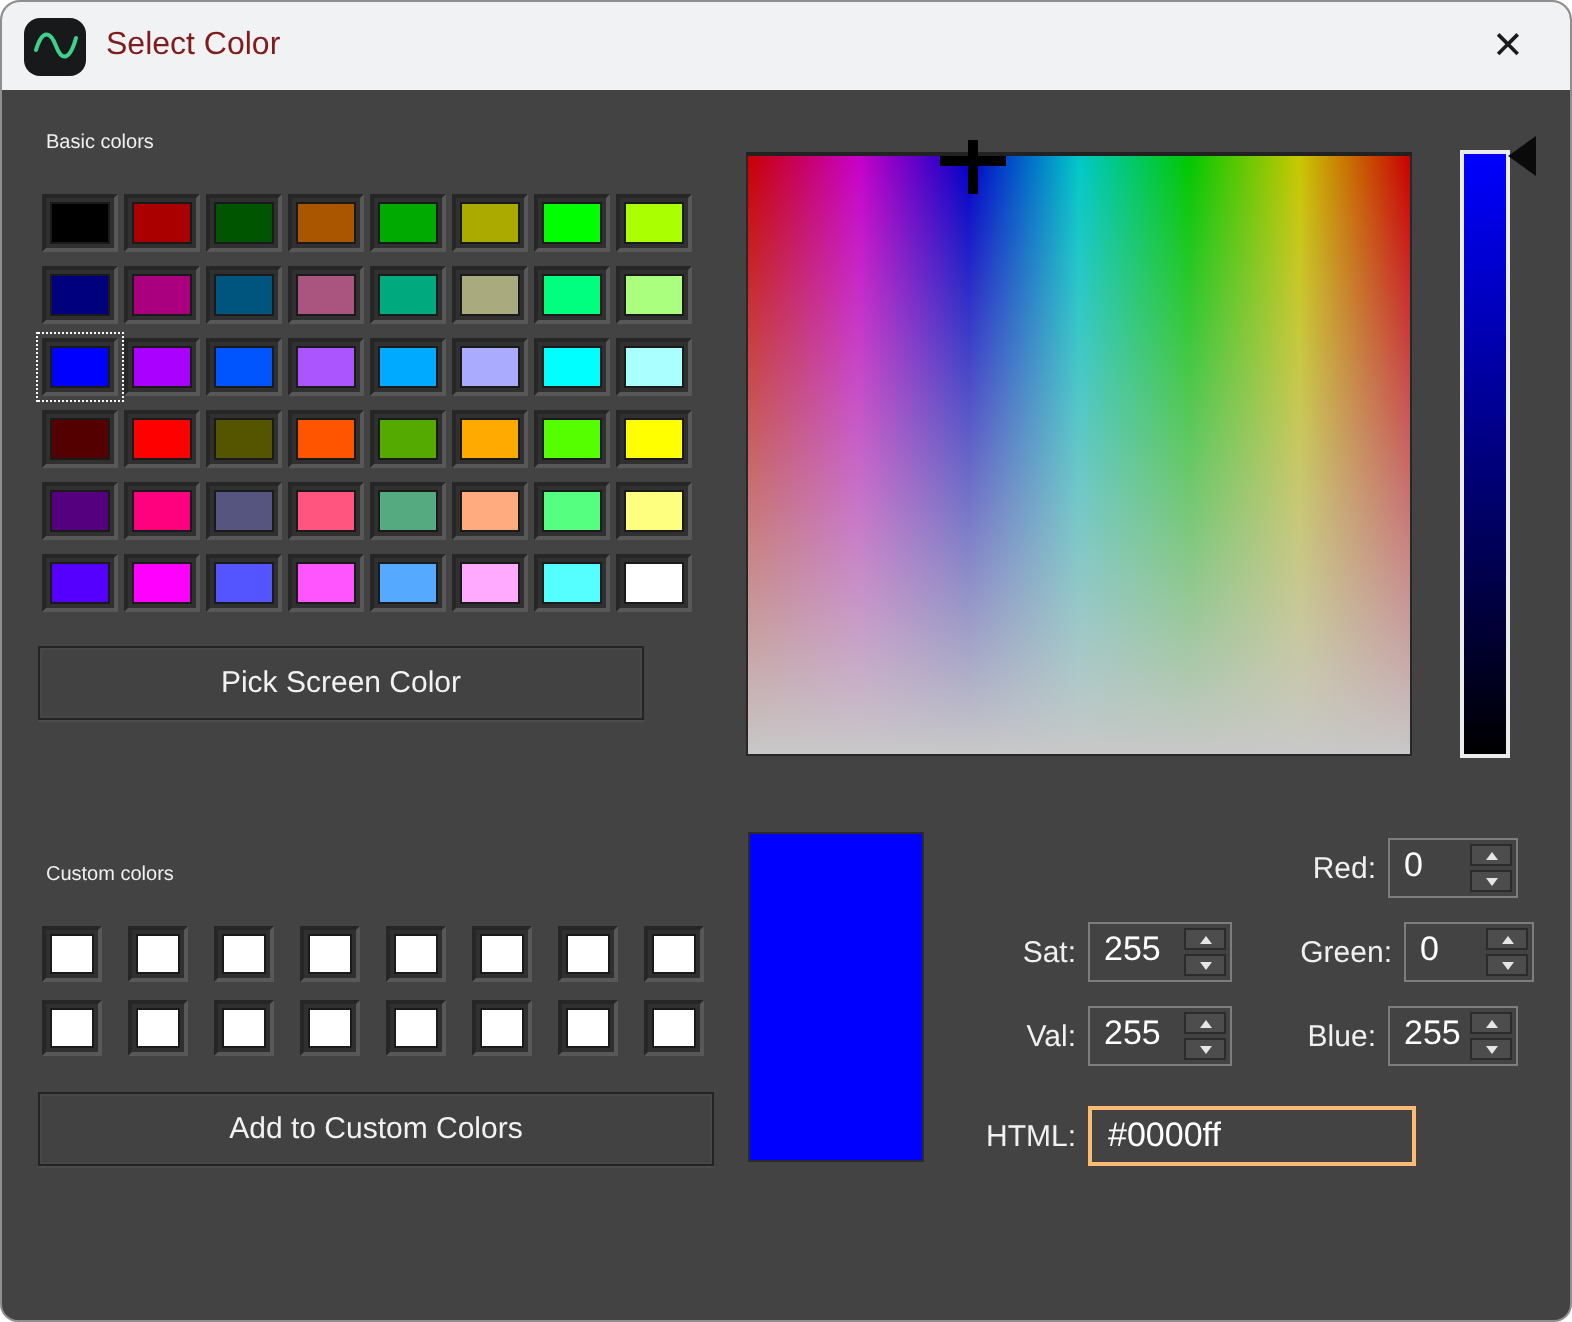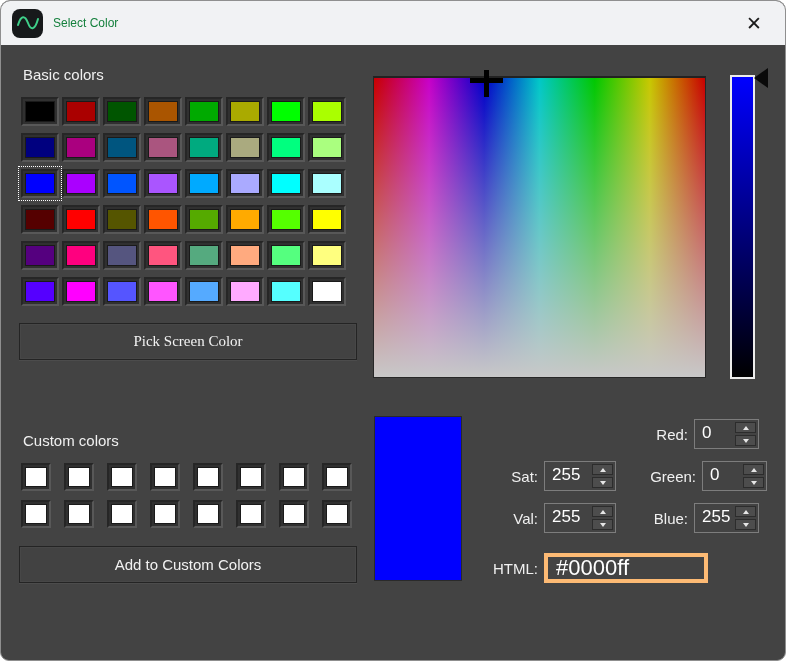--- a/index.html
+++ b/index.html
@@ -4,26 +4,26 @@
 <style>
   html,body{margin:0;padding:0;background:#ffffff;width:786px;height:661px;
     font-family:"Liberation Sans", sans-serif; -webkit-font-smoothing:antialiased;}
   .dialog{position:absolute;left:0;top:0;width:784px;height:659px;background:#434343;
     border:1px solid #8f8f8f;border-radius:10px 10px 9px 9px;overflow:hidden;}
   
   .titlebar{position:absolute;left:0;top:0;width:100%;height:44px;background:#f1f2f4;
     display:flex;align-items:center;}
   .appicon{width:31px;height:29px;margin-left:11px;background:#17191b;border-radius:8px;
     display:flex;align-items:center;justify-content:center;}
-  .title{margin-left:10px;font-size:12px;color:#15803d;}
+  .title{margin-left:10px;font-size:16px;color:#7f1d1d;}
   .closebtn{position:absolute;right:8px;top:0;width:46px;height:44px;display:flex;
     align-items:center;justify-content:center;font-size:19px;color:#1b1b1b;cursor:pointer;
     font-weight:400;}
   
-  .sectionlabel{position:absolute;color:#f0f0f0;font-size:15px;}
+  .sectionlabel{position:absolute;color:#f0f0f0;font-size:10px;}
   .btn{position:absolute;background:#424242;border:1px solid #242424;color:#f2f2f2;
     font-size:15px;display:flex;align-items:center;justify-content:center;
     box-shadow:0 1px 0 rgba(255,255,255,0.05), inset 0 0 0 1px rgba(255,255,255,0.03);
     cursor:pointer;box-sizing:border-box;}
   
   .grid{position:absolute;display:grid;}
   #basicGrid{left:20px;top:96px;grid-template-columns:repeat(8,38px);
     grid-auto-rows:29px;column-gap:3px;row-gap:7px;}
   #customGrid{left:20px;top:462px;grid-template-columns:repeat(8,30px);
     grid-auto-rows:28px;column-gap:13px;row-gap:9px;}
@@ -58,22 +58,22 @@
   .hsv .spinbox{width:72px;} .rgb .spinbox{width:65px;}
   .spinval{flex:1;color:#ffffff;font-size:17px;padding:3px 0 0 7px;}
   .spinbtns{width:21px;display:flex;flex-direction:column;justify-content:center;
     gap:2px;padding-right:2px;}
   .spinbtn{height:11px;background:#4d4d4d;border:1px solid #2c2c2c;display:flex;
     align-items:center;justify-content:center;cursor:pointer;box-sizing:border-box;}
   .spinbtn.up::after{content:"";border-left:3px solid transparent;
     border-right:3px solid transparent;border-bottom:4px solid #e6e6e6;}
   .spinbtn.down::after{content:"";border-left:3px solid transparent;
     border-right:3px solid transparent;border-top:4px solid #e6e6e6;}
-  .htmlfield{display:flex;align-items:center;border:4px solid #fdba74;background:#434343;
-    box-sizing:border-box;width:164px;height:30px;color:#ffffff;font-size:22px;
+  .htmlfield{display:flex;align-items:center;border:2px solid #fdba74;background:#434343;
+    box-sizing:border-box;width:164px;height:30px;color:#ffffff;font-size:17px;
     padding-left:8px;}
 </style>
 </head>
 <body>
 
 <div class="dialog">
 
   <div class="titlebar">
     <div class="appicon">
       <svg width="25" height="22" viewBox="0 0 25 22">
@@ -226,21 +226,21 @@
         <div class="sw" style="background: rgb(255, 170, 255);"></div>
       </div>
       <div class="cell">
         <div class="sw" style="background: rgb(85, 255, 255);"></div>
       </div>
       <div class="cell">
         <div class="sw" style="background: rgb(255, 255, 255);"></div>
       </div>
     </div>
 
-  <div class="btn" style="left:18px;top:322px;width:338px;height:37px;font-family:Liberation Serif, serif;">Pick Screen Color</div>
+  <div class="btn" style="left:18px;top:322px;width:303px;height:37px;">Pick Screen Color</div>
 
   <span class="sectionlabel" style="left:22px;top:431px;">Custom colors</span>
 
   <div id="customGrid" class="grid">
       <div class="ccell">
         <div class="sw" style="background: rgb(255, 255, 255);"></div>
       </div>
       <div class="ccell">
         <div class="sw" style="background: rgb(255, 255, 255);"></div>
       </div>

